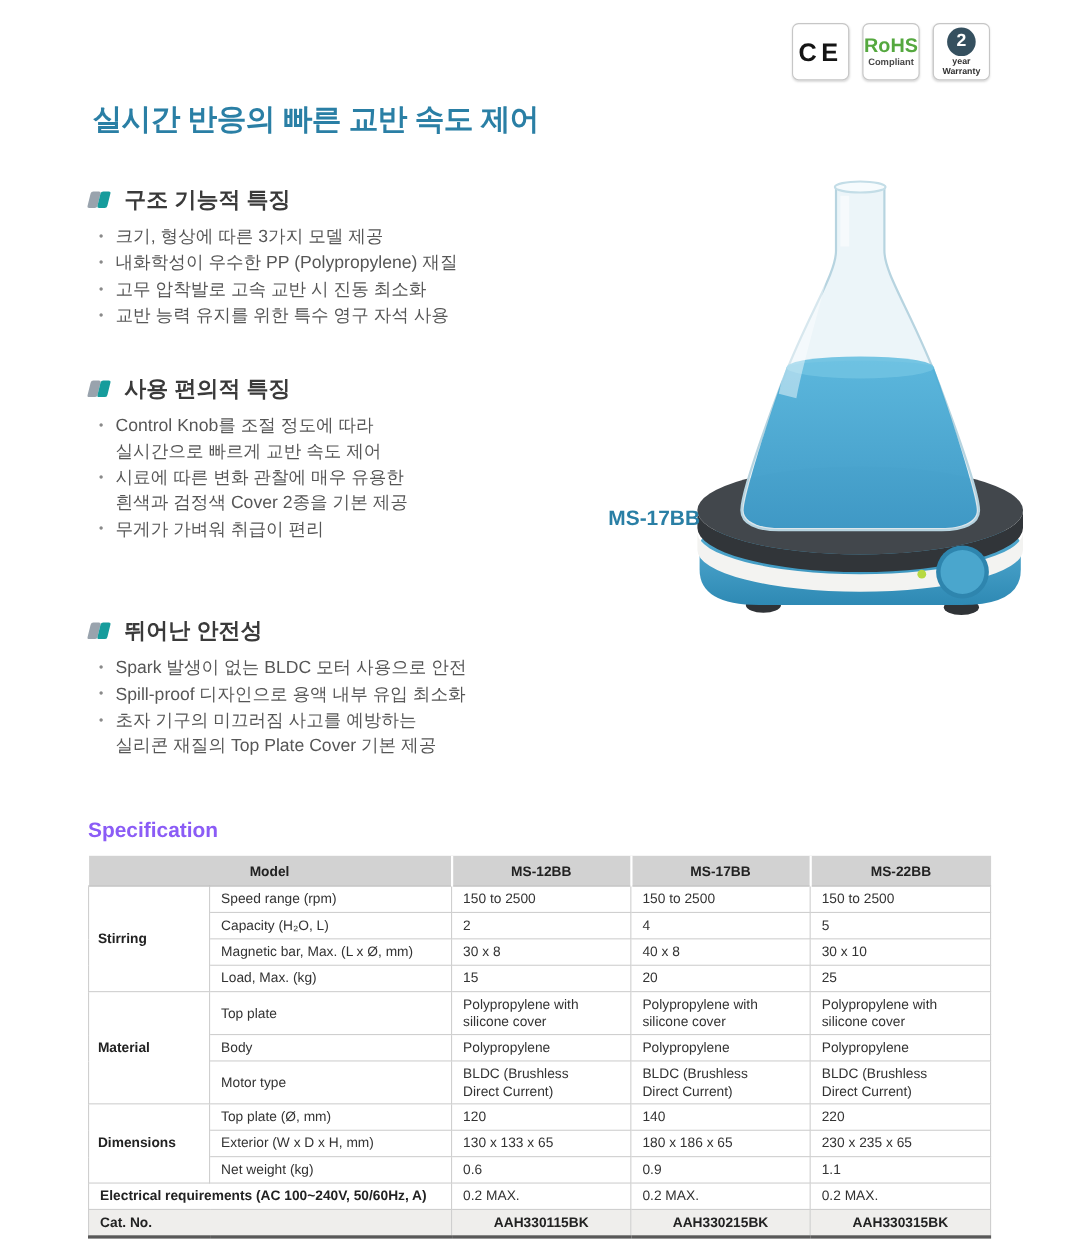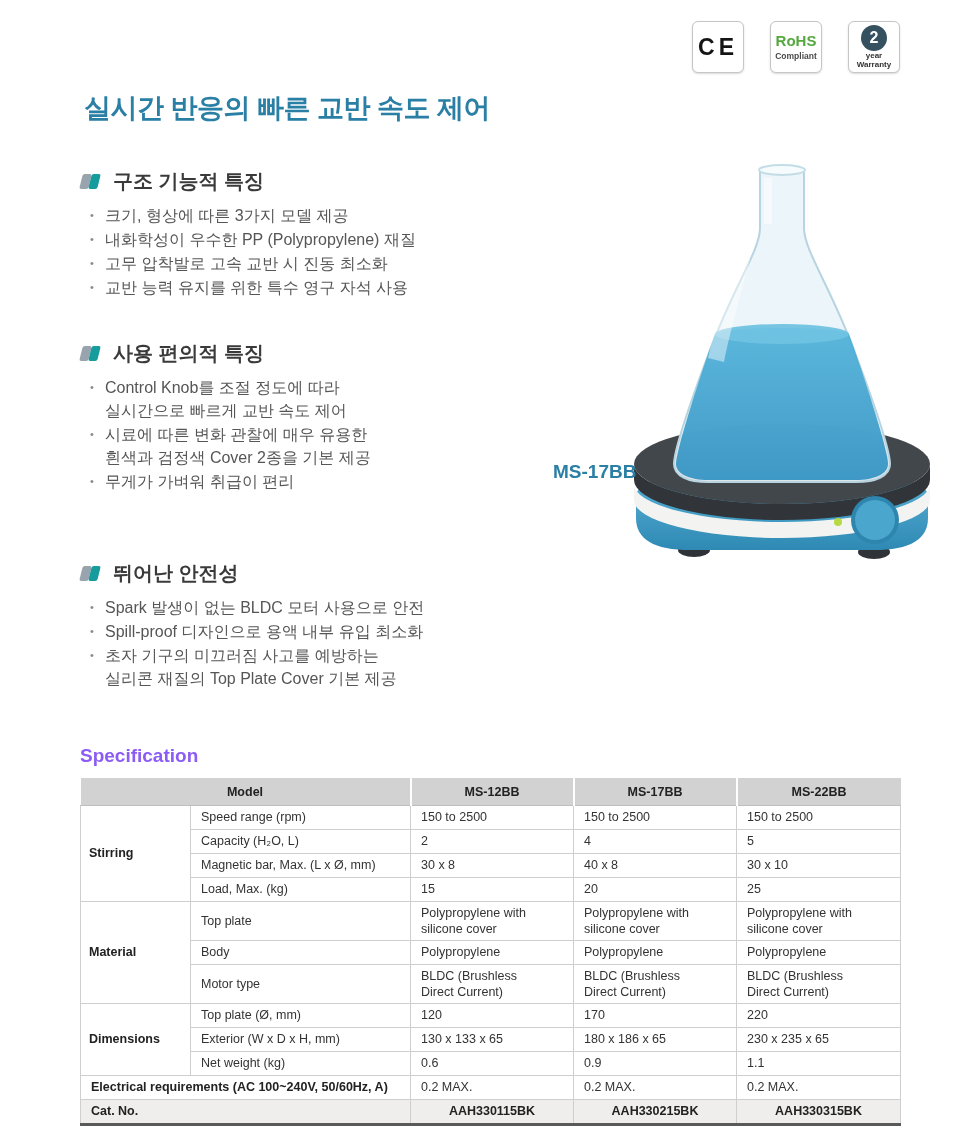--- a/index.html
+++ b/index.html
@@ -1,28 +1,28 @@
 <!DOCTYPE html>
 <html><head>
 <meta charset="utf-8">
 <style>
   html,body{margin:0;padding:0;}
   body{
     width:980px;height:1128px;background:#ffffff;position:relative;
     font-family:"Liberation Sans", sans-serif;color:#333;overflow:hidden;
   }
   
-  .badges{position:absolute;top:21px;right:80px;display:flex;gap:26px;text-align:right;}
+  .badges{position:absolute;top:21px;right:80px;display:flex;gap:12px;text-align:right;}
   .badge{
     width:52px;height:52px;background:#fff;border:1px solid #c6c6c6;border-radius:6px;
     box-shadow:0 1px 2px rgba(0,0,0,.15);
     display:flex;flex-direction:column;align-items:center;justify-content:center;box-sizing:border-box;
   }
   .badge-ce{font-size:23px;font-weight:bold;letter-spacing:4px;color:#141414;}
-  .badge-rohs-line1{font-size:15px;font-weight:bold;color:#55a83f;line-height:16px;}
+  .badge-rohs-line1{font-size:18px;font-weight:bold;color:#55a83f;line-height:16px;}
   .badge-rohs-line2{font-size:8.5px;font-weight:bold;color:#4a4a4a;margin-top:2px;}
   .warranty-circle{width:26px;height:26px;border-radius:50%;background:#35505f;color:#fff;
     font-size:16px;font-weight:bold;display:flex;align-items:center;justify-content:center;}
   .warranty-line{font-size:8px;font-weight:bold;color:#333;line-height:9px;}
   
   .main-title{
     position:absolute;left:84px;top:90px;font-size:27px;font-weight:bold;color:#2a7fa5;
     letter-spacing:-0.5px;
   }
   
@@ -239,21 +239,21 @@
 Direct Current)</td>
       <td>BLDC (Brushless
 Direct Current)</td>
       <td>BLDC (Brushless
 Direct Current)</td>
     </tr>
     <tr class="single">
       <td class="group" rowspan="3">Dimensions</td>
       <td>Top plate (Ø, mm)</td>
       <td>120</td>
-      <td>170</td>
+      <td>140</td>
       <td>220</td>
     </tr>
     <tr class="single">
       <td>Exterior (W x D x H, mm)</td>
       <td>130 x 133 x 65</td>
       <td>180 x 186 x 65</td>
       <td>230 x 235 x 65</td>
     </tr>
     <tr class="single">
       <td>Net weight (kg)</td>

